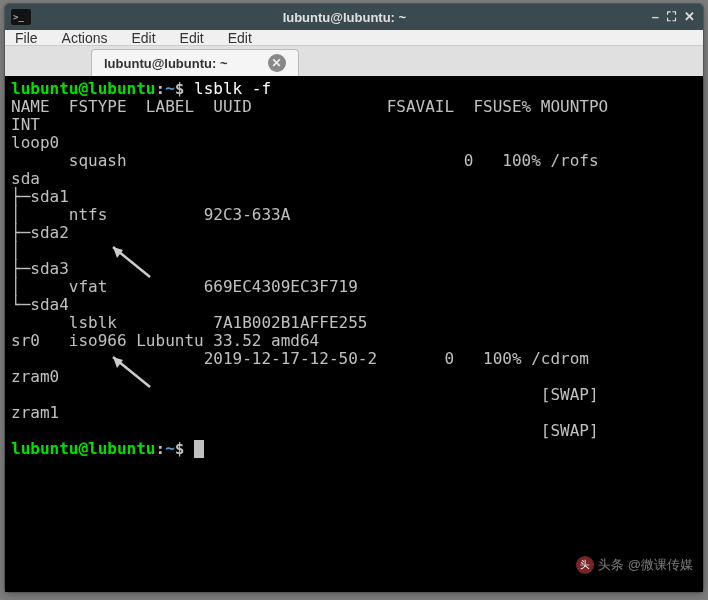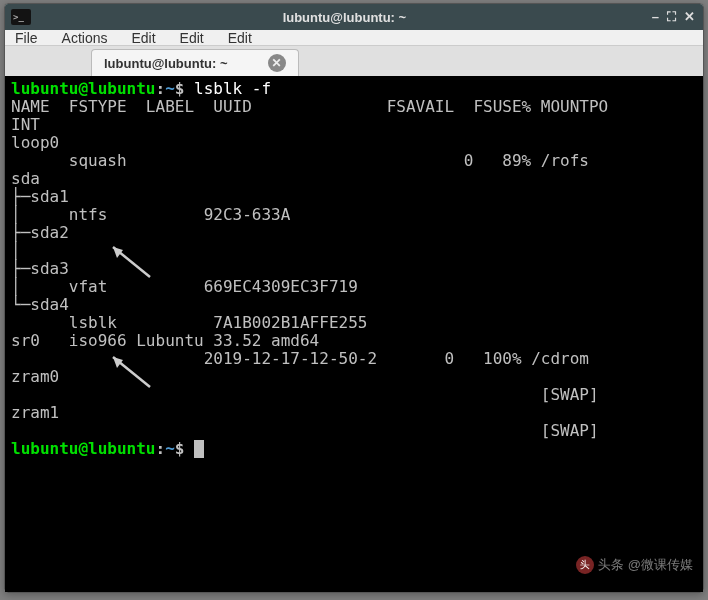--- a/index.html
+++ b/index.html
@@ -182,21 +182,21 @@
     <div class="tab">
       <span>lubuntu@lubuntu: ~</span>
       <span class="tab-close">✕</span>
     </div>
   </div>
 
   <div class="terminal"><span class="prompt-user">lubuntu@lubuntu</span><span class="prompt-colon">:</span><span class="prompt-path">~</span><span class="prompt-sign">$</span> <span class="command">lsblk -f</span>
 <span class="output">NAME  FSTYPE  LABEL  UUID              FSAVAIL  FSUSE% MOUNTPO
 INT</span>
 <span class="output">loop0</span>
-<span class="output">      squash                                   0   89% /rofs</span>
+<span class="output">      squash                                   0   100% /rofs</span>
 <span class="output">sda</span>
 <span class="output">├─sda1</span>
 <span class="output">│     ntfs          92C3-633A</span>
 <span class="output">├─sda2</span>
 <span class="output">│</span>
 <span class="output">├─sda3</span>
 <span class="output">│     vfat          669EC4309EC3F719</span>
 <span class="output">└─sda4</span>
 <span class="output">      lsblk          7A1B002B1AFFE255</span>
 <span class="output">sr0   iso966 Lubuntu 33.52 amd64</span>

